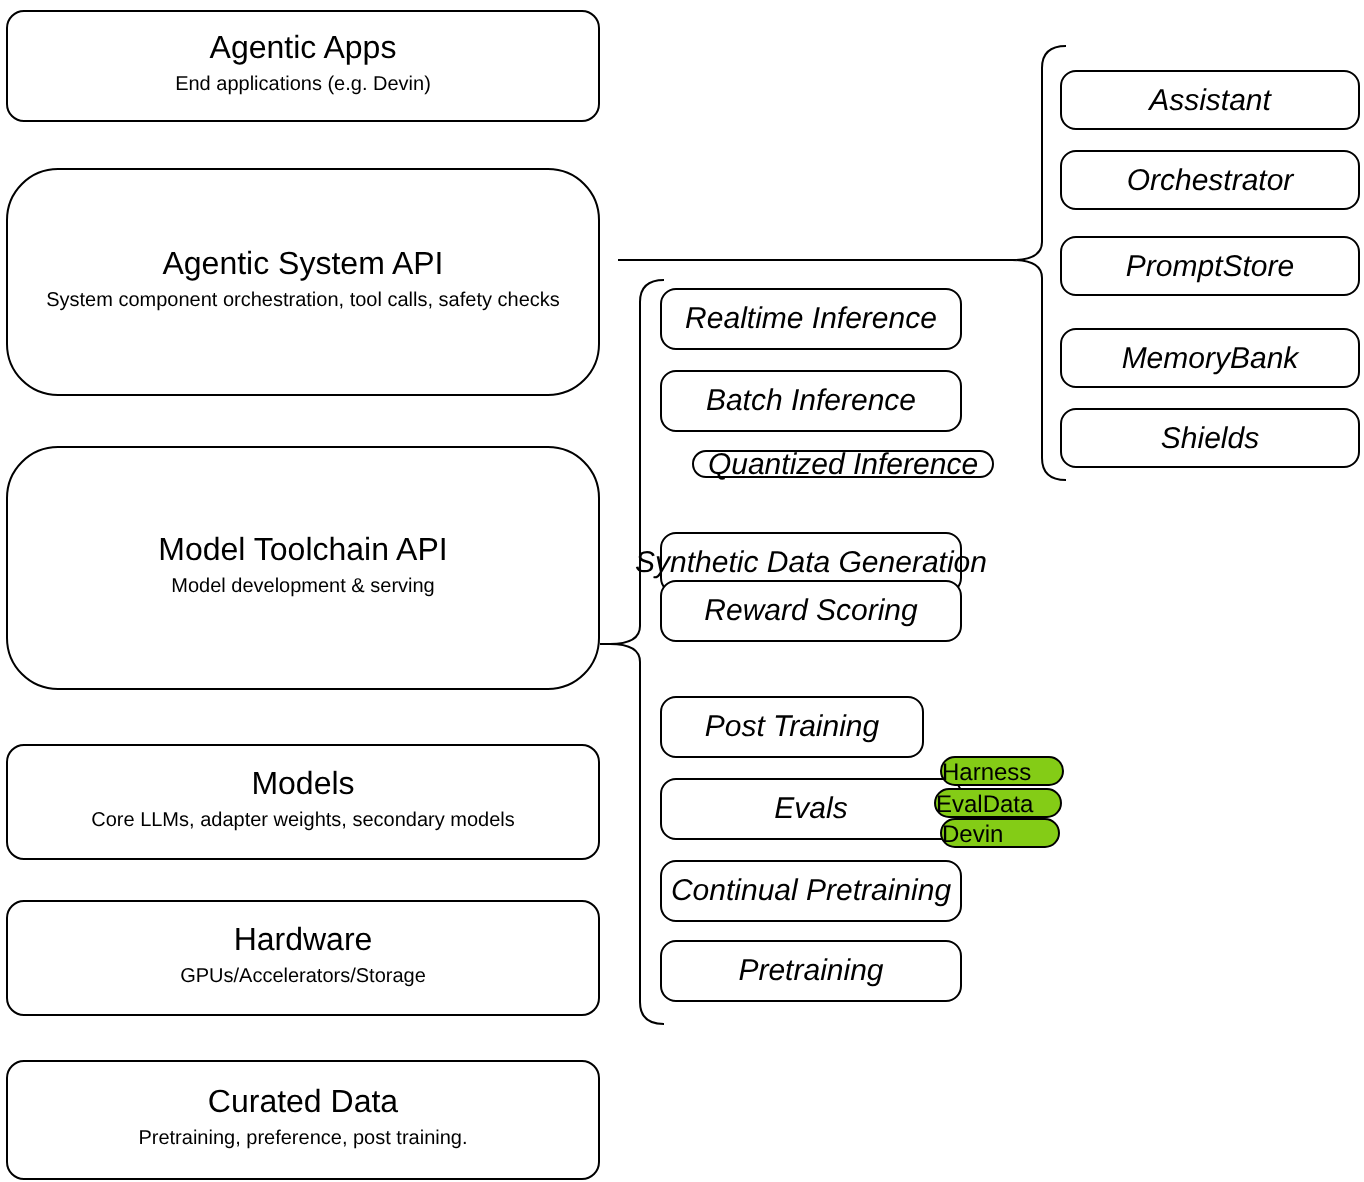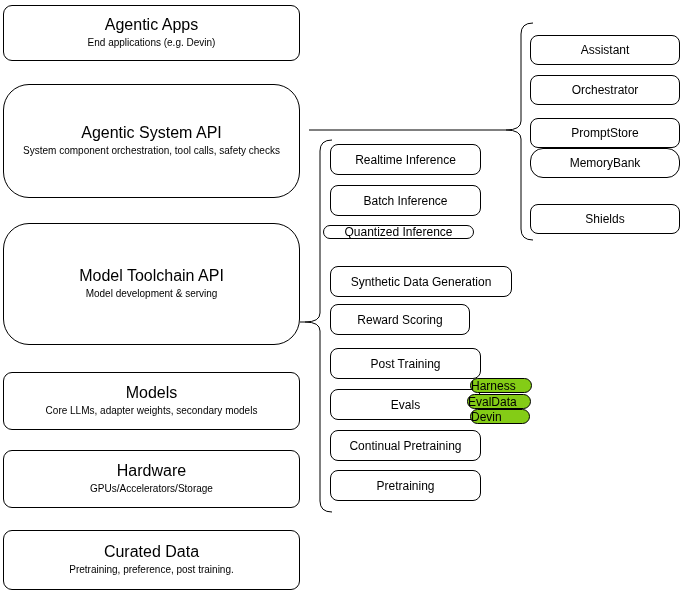--- a/index.html
+++ b/index.html
@@ -47,22 +47,23 @@
     line-height: 15px;
     white-space: nowrap;
   }
   .stack-subtitle {
     font-size: 10px;
     line-height: 12px;
     white-space: nowrap;
   }
   .mid-box, .right-box {
     border-radius: 8px;
-    font-size: 12px;
+    font-size: 15px;
     white-space: nowrap;
+    font-style: italic;
   }
   .tag-oval {
     position: absolute;
     box-sizing: border-box;
     border: 1px solid #000000;
     background: #84cc16;
     border-radius: 10px;
     display: flex;
     align-items: center;
     justify-content: flex-start;
@@ -117,30 +118,30 @@
     <div class="stack-title">Curated Data</div>
     <div class="stack-subtitle">Pretraining, preference, post training.</div>
   </div>
 
   <div class="node mid-box" style="left:330px; top:144px; width:151px; height:31px;">
     <span>Realtime Inference</span>
   </div>
   <div class="node mid-box" style="left:330px; top:185px; width:151px; height:31px;">
     <span>Batch Inference</span>
   </div>
-  <div class="node mid-box" style="left:323px; top:225px; width:151px; height:14px;border-radius:15px;">
+  <div class="node mid-box" style="left:346px; top:225px; width:151px; height:14px;border-radius:15px;">
     <span>Quantized Inference</span>
   </div>
-  <div class="node mid-box" style="left:330px; top:266px; width:182px; height:31px;">
+  <div class="node mid-box" style="left:330px; top:266px; width:151px; height:31px;">
     <span>Synthetic Data Generation</span>
   </div>
-  <div class="node mid-box" style="left:330px; top:304px; width:140px; height:31px;">
+  <div class="node mid-box" style="left:330px; top:290px; width:151px; height:31px;">
     <span>Reward Scoring</span>
   </div>
-  <div class="node mid-box" style="left:330px; top:348px; width:151px; height:31px;">
+  <div class="node mid-box" style="left:330px; top:348px; width:132px; height:31px;">
     <span>Post Training</span>
   </div>
   <div class="node mid-box" style="left:330px; top:389px; width:151px; height:31px;">
     <span>Evals</span>
   </div>
   <div class="node mid-box" style="left:330px; top:430px; width:151px; height:31px;">
     <span>Continual Pretraining</span>
   </div>
   <div class="node mid-box" style="left:330px; top:470px; width:151px; height:31px;">
     <span>Pretraining</span>
@@ -158,20 +159,20 @@
 
   <div class="node right-box" style="left:530px; top:35px; width:150px; height:30px;">
     <span>Assistant</span>
   </div>
   <div class="node right-box" style="left:530px; top:75px; width:150px; height:30px;">
     <span>Orchestrator</span>
   </div>
   <div class="node right-box" style="left:530px; top:118px; width:150px; height:30px;">
     <span>PromptStore</span>
   </div>
-  <div class="node right-box" style="left:530px; top:148px; width:150px; height:30px;border-radius:13px;">
+  <div class="node right-box" style="left:530px; top:164px; width:150px; height:30px;">
     <span>MemoryBank</span>
   </div>
   <div class="node right-box" style="left:530px; top:204px; width:150px; height:30px;">
     <span>Shields</span>
   </div>
 
 </div>
 
 </body></html>

